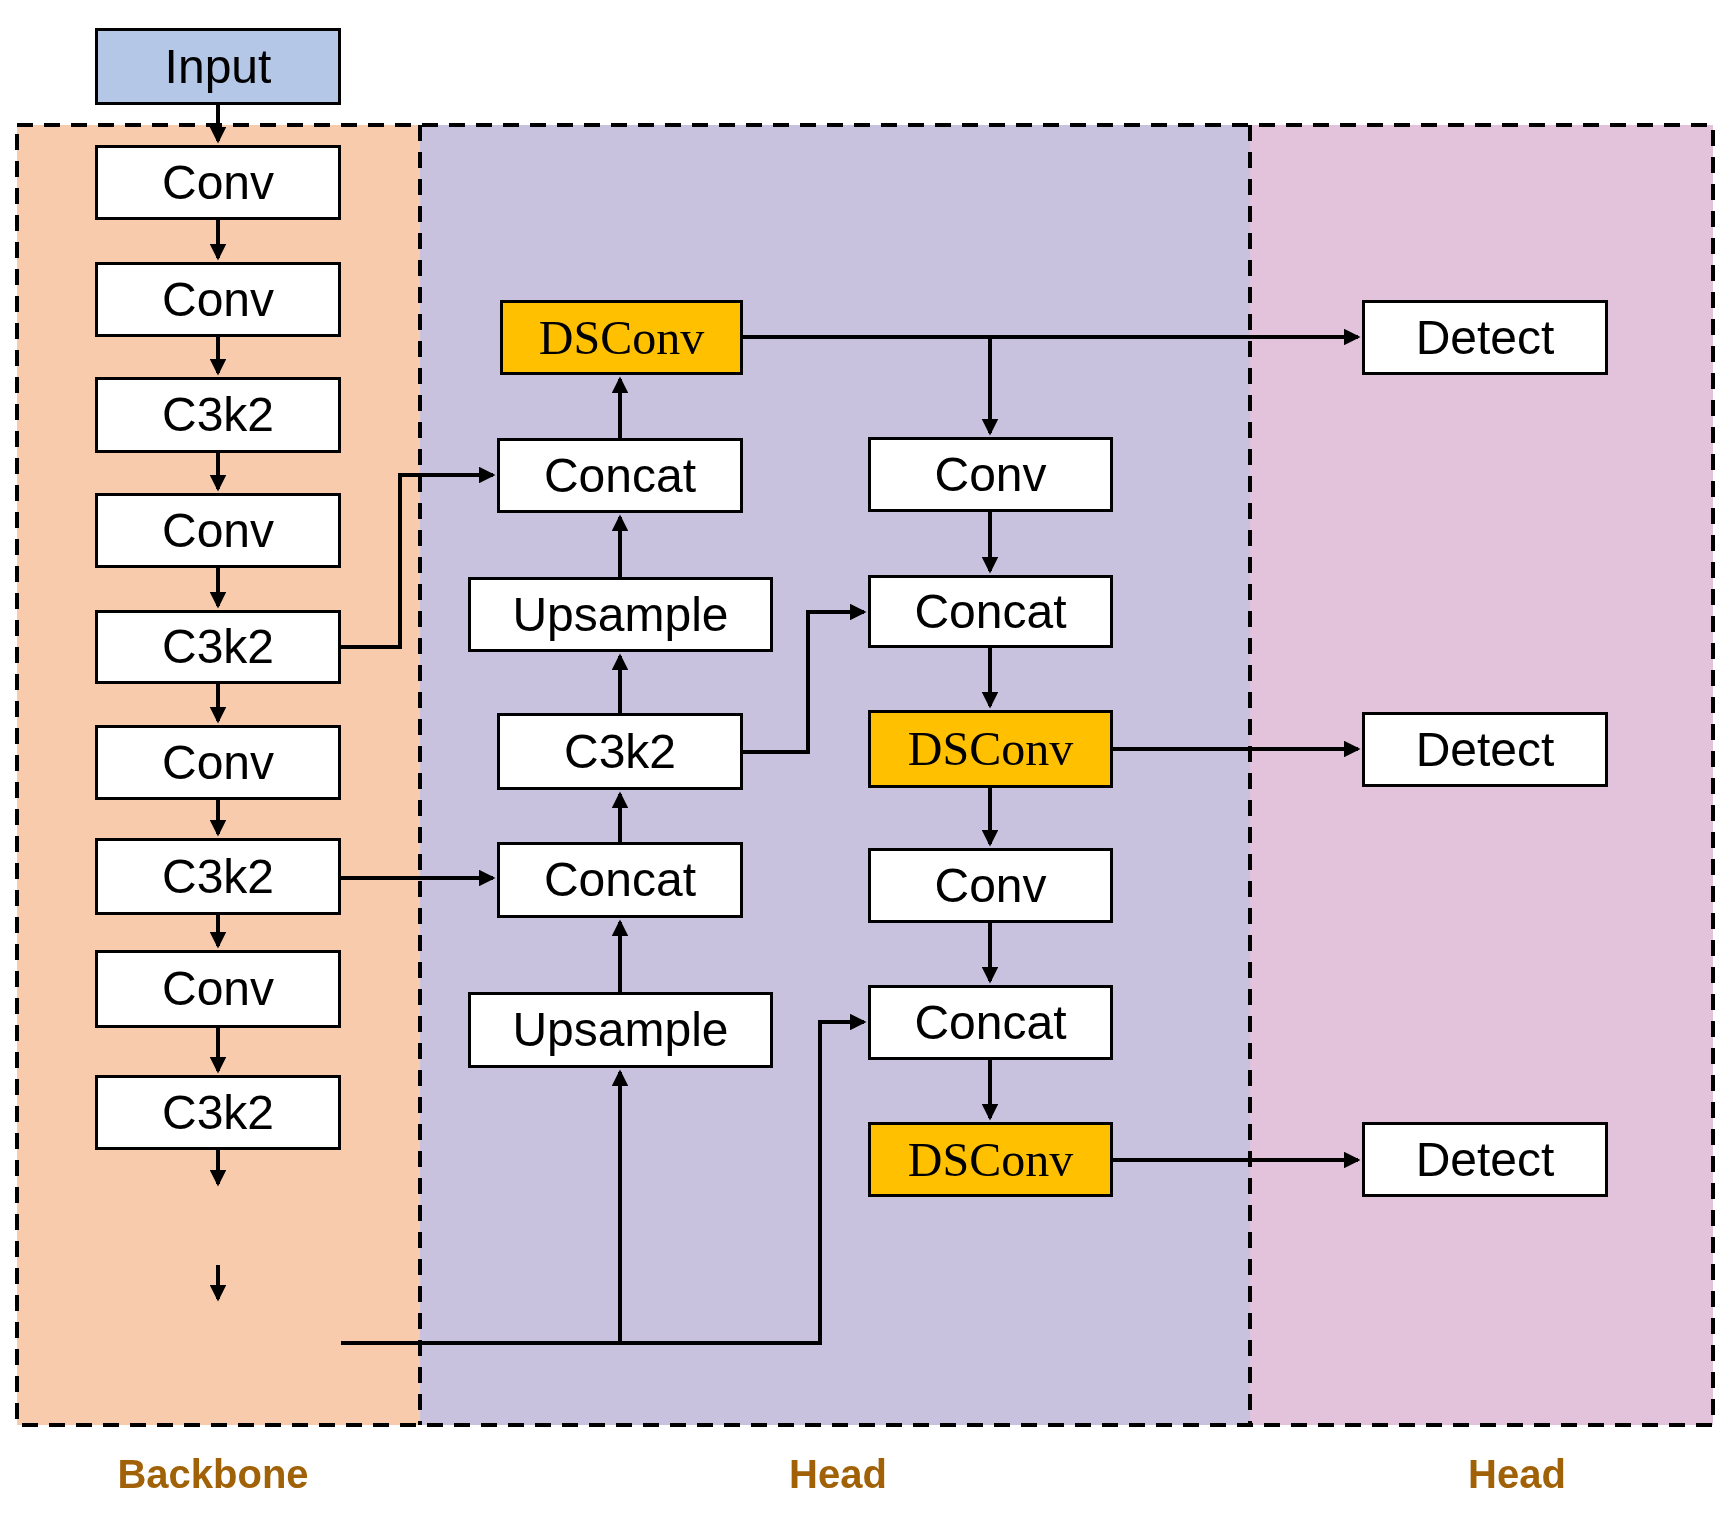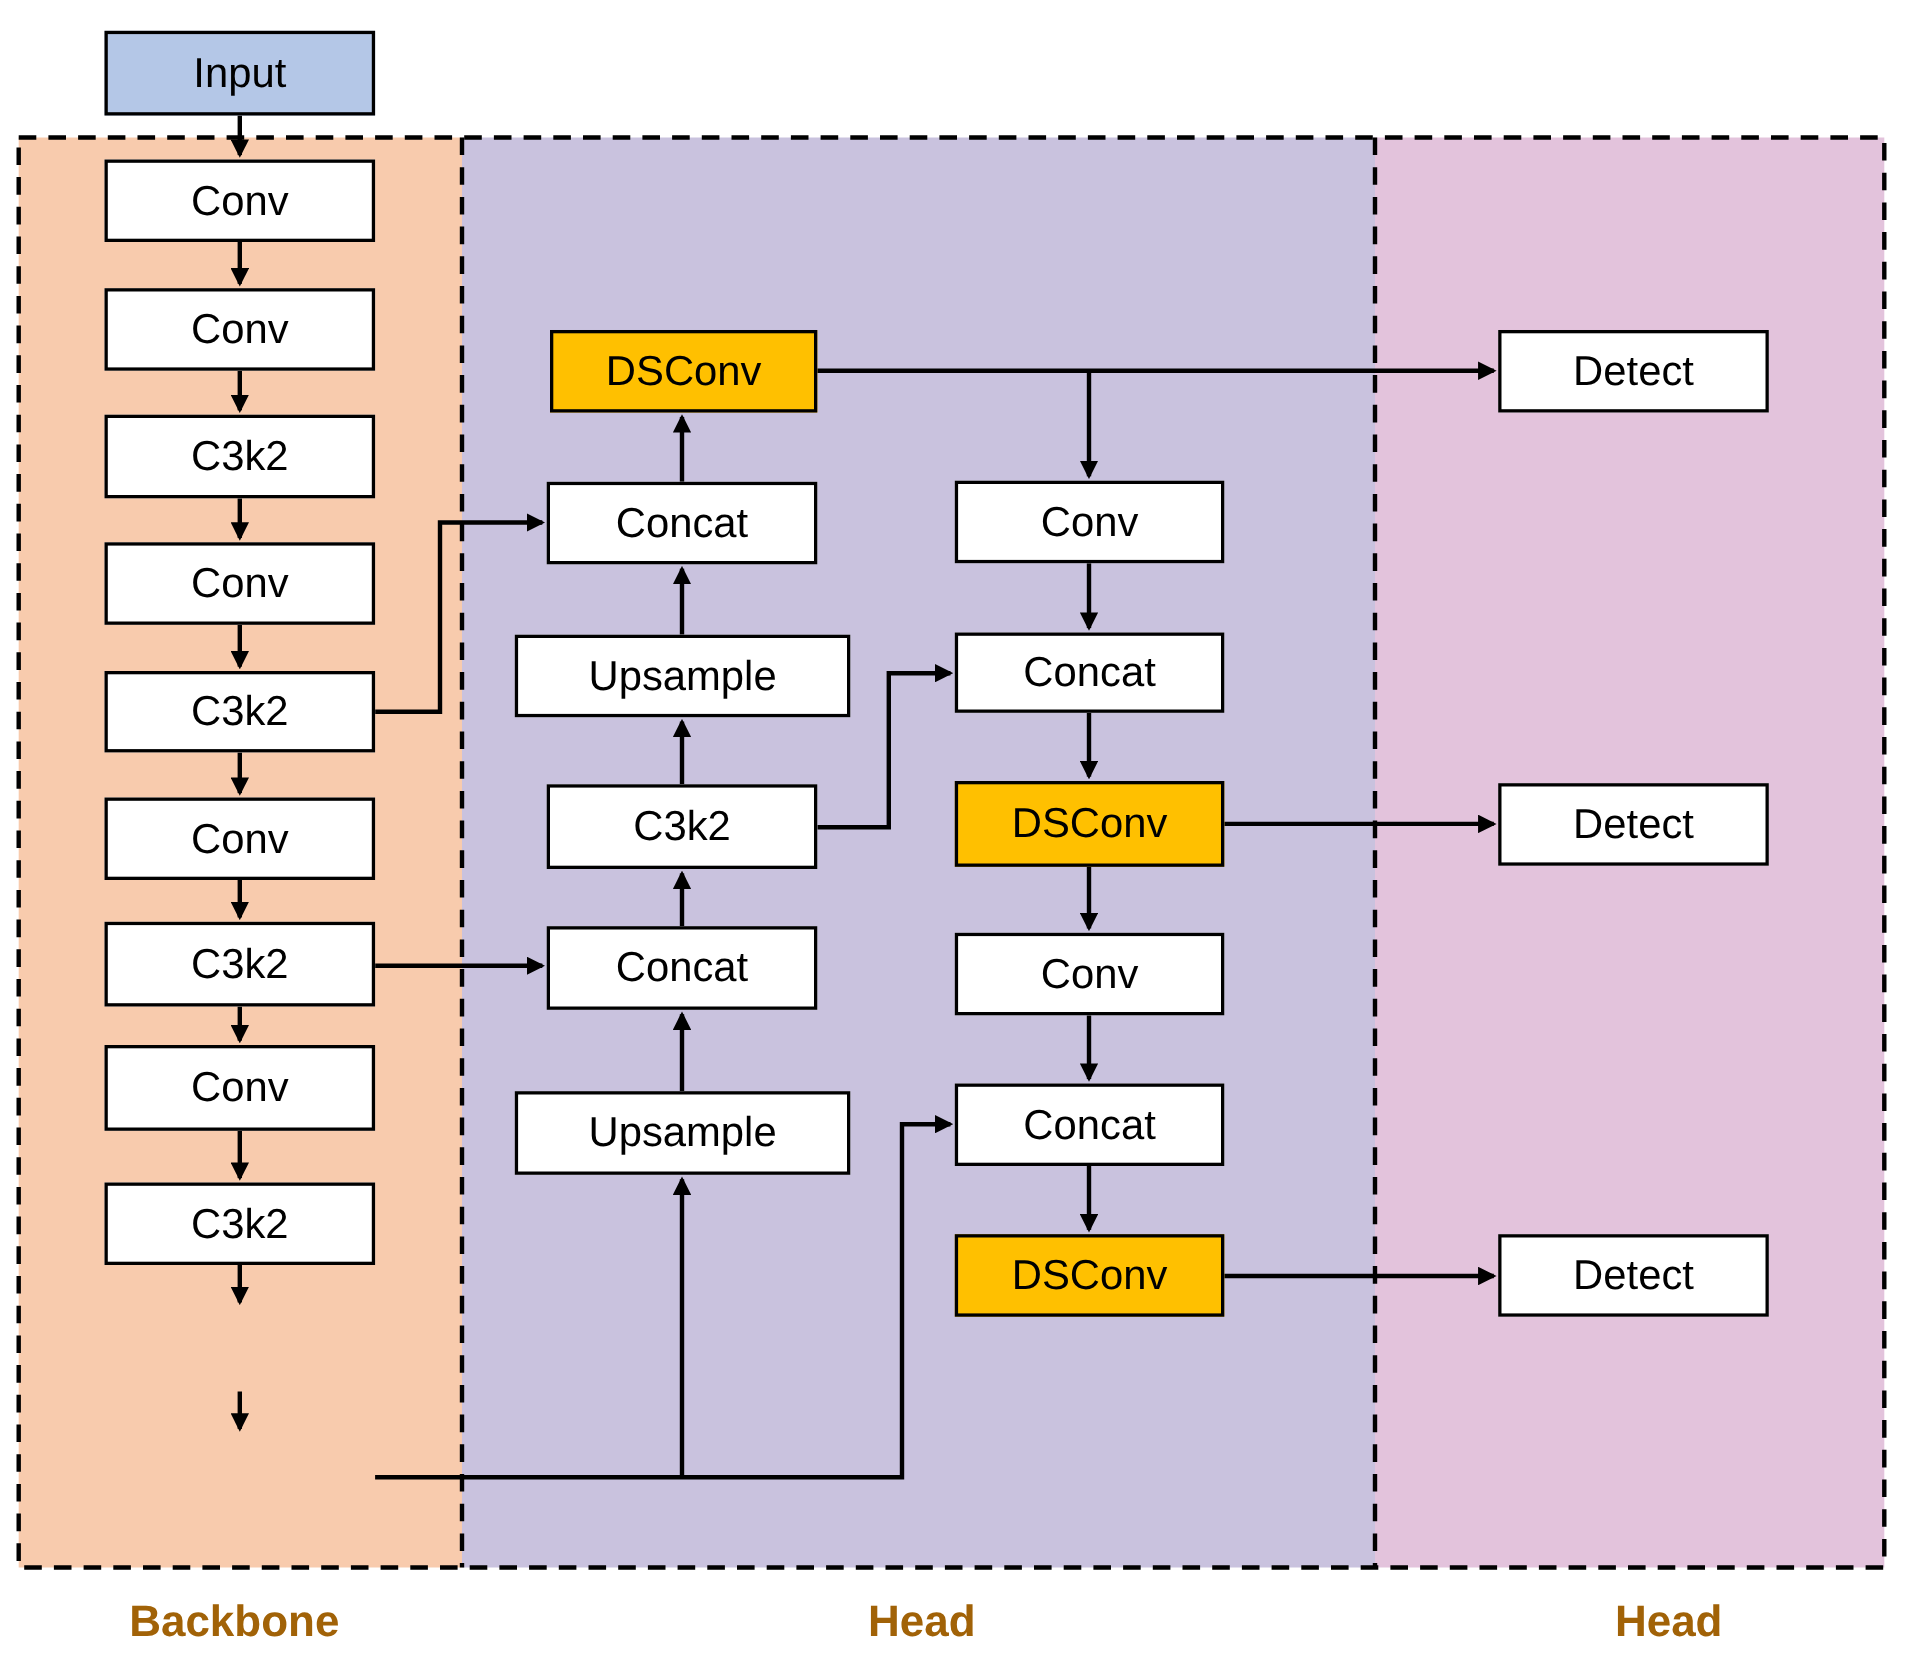--- a/index.html
+++ b/index.html
@@ -20,27 +20,27 @@
     overflow:hidden;
   }
   #wires{position:absolute;left:0;top:0;z-index:1;}
   .node{
     position:absolute;
     box-sizing:border-box;
     background:var(--node_bg);
     border:3px solid var(--line);
     color:#000;
     display:flex;align-items:center;justify-content:center;
-    font-size:38px;
+    font-size:48px;
     line-height:1;
     z-index:2;
     white-space:nowrap;
   }
   .node.input{background:var(--input_bg);}
-  .node.highlight{background:var(--highlight_bg);}
+  .node.highlight{background:var(--highlight_bg);font-family:Liberation Serif, serif;}
   .section-label{
     position:absolute;
     z-index:2;
     transform:translateX(-50%);
     font-size:40px;
     font-weight:bold;
     color:#a16207;
     white-space:nowrap;
   }
 </style>

